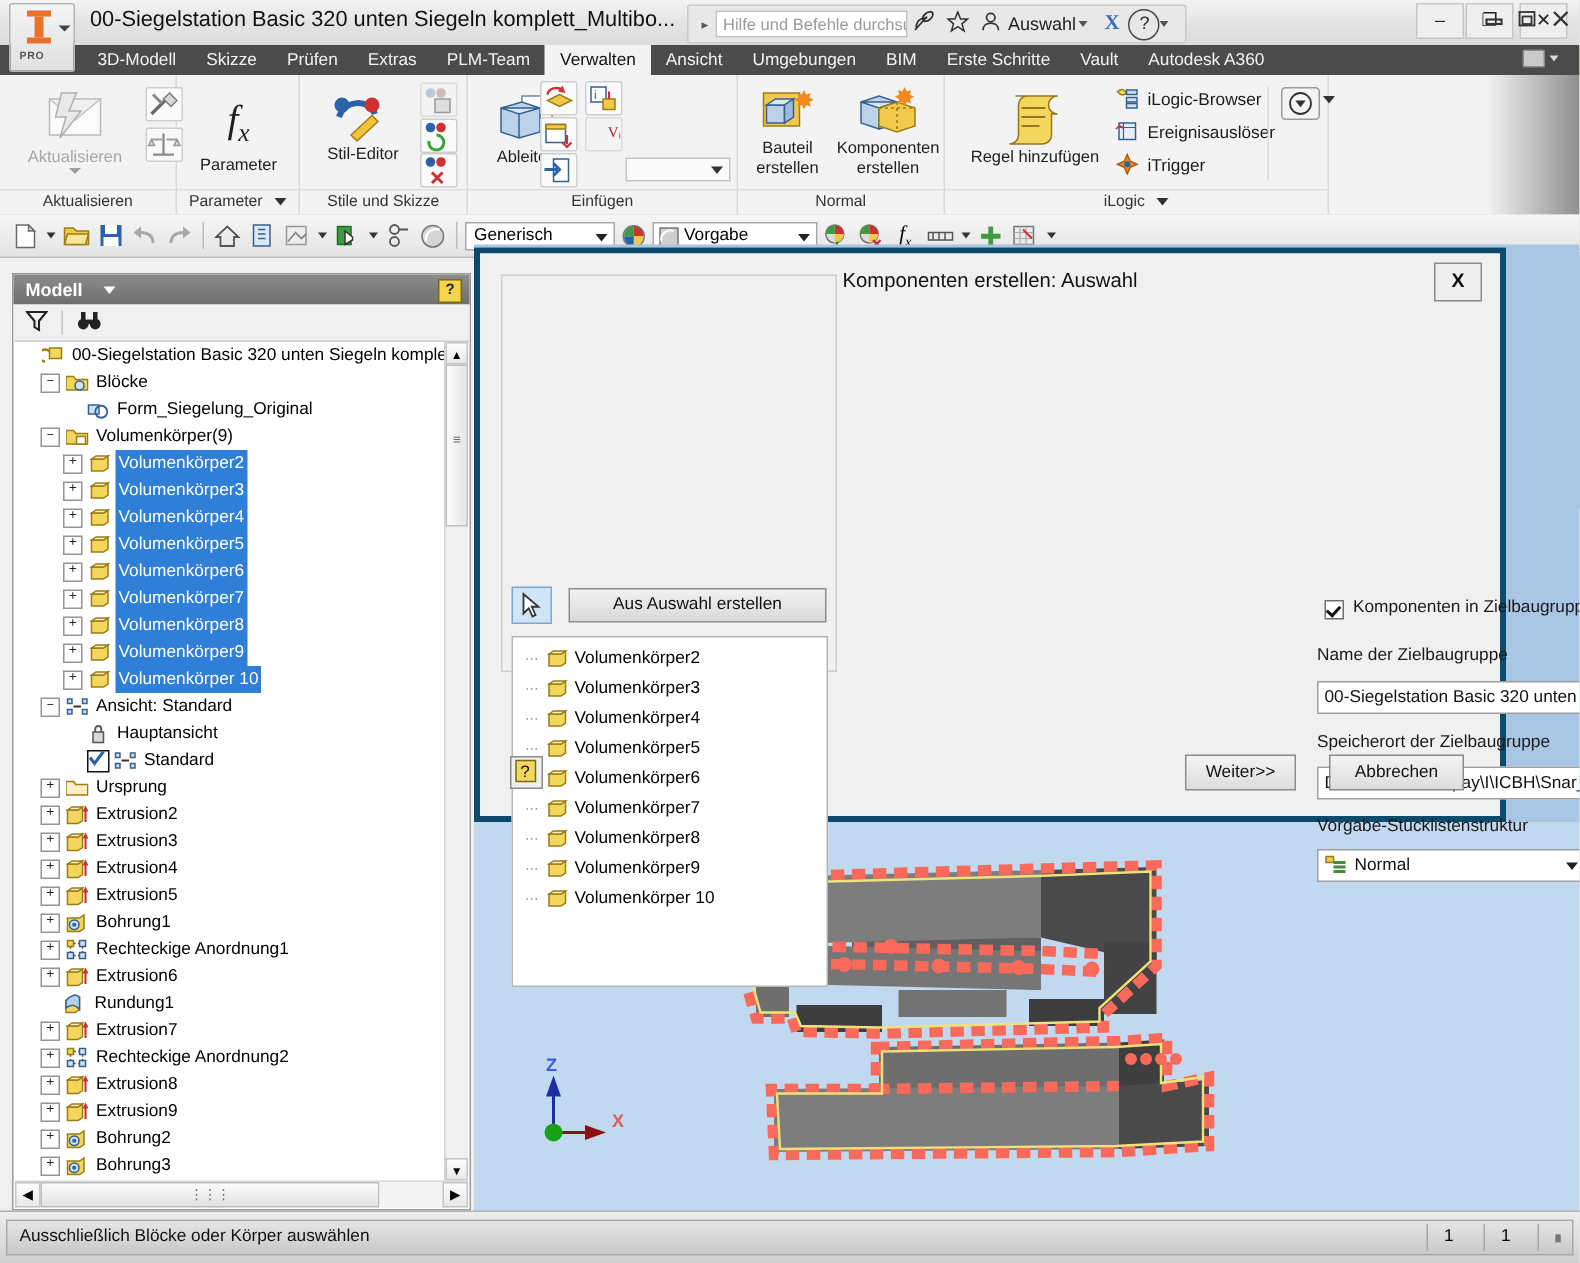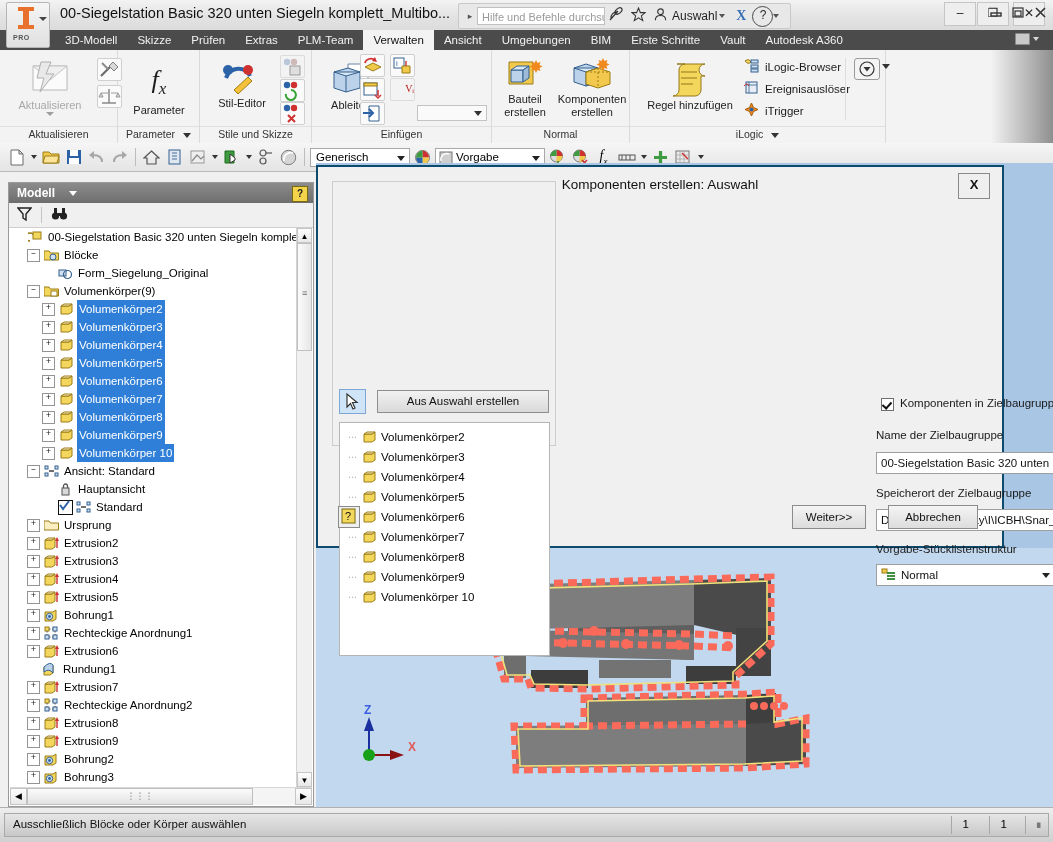--- a/index.html
+++ b/index.html
@@ -130,21 +130,21 @@
   .hscroll .track{width:42px;background:#f4f4f4;}
 
   
   .viewport{position:absolute;left:316px;top:548px;right:0;bottom:34px;
     background:#c2d8ef;}
   .vp-top{position:absolute;left:316px;top:163px;right:0;height:385px;background:#a9c6e4;}
   .axis{position:absolute;left:360px;top:705px;width:60px;height:60px;}
 
   
   .dlg{position:absolute;left:316px;top:165px;width:688px;height:383px;
-    background:#f0f0f0;border:2px solid #0c4a6e;box-sizing:border-box;}
+    background:#f0f0f0;border:4px solid #0c4a6e;box-sizing:border-box;}
   .dlg-title{position:absolute;left:0;top:0;right:0;height:36px;
     background:#f0f0f0;font-size:13.5px;text-align:center;line-height:36px;color:#111;}
   .dlg-x{position:absolute;right:12px;top:6px;width:30px;height:24px;
     border:1px solid #8a8a8a;background:#efefef;font-size:13px;font-weight:bold;
     text-align:center;line-height:22px;color:#111;}
   .dlg-body{position:absolute;left:0;top:36px;right:0;bottom:0;background:#f0f0f0;}
   .sel-panel{position:absolute;left:14px;top:14px;width:224px;height:265px;
     background:#f0f0f0;border:1px solid #cdcdcd;box-sizing:border-box;}
   .cursor-btn{position:absolute;left:21px;top:222px;width:27px;height:25px;
     background:#cfe4f7;border:1px solid #7aa7d6;box-sizing:border-box;}

